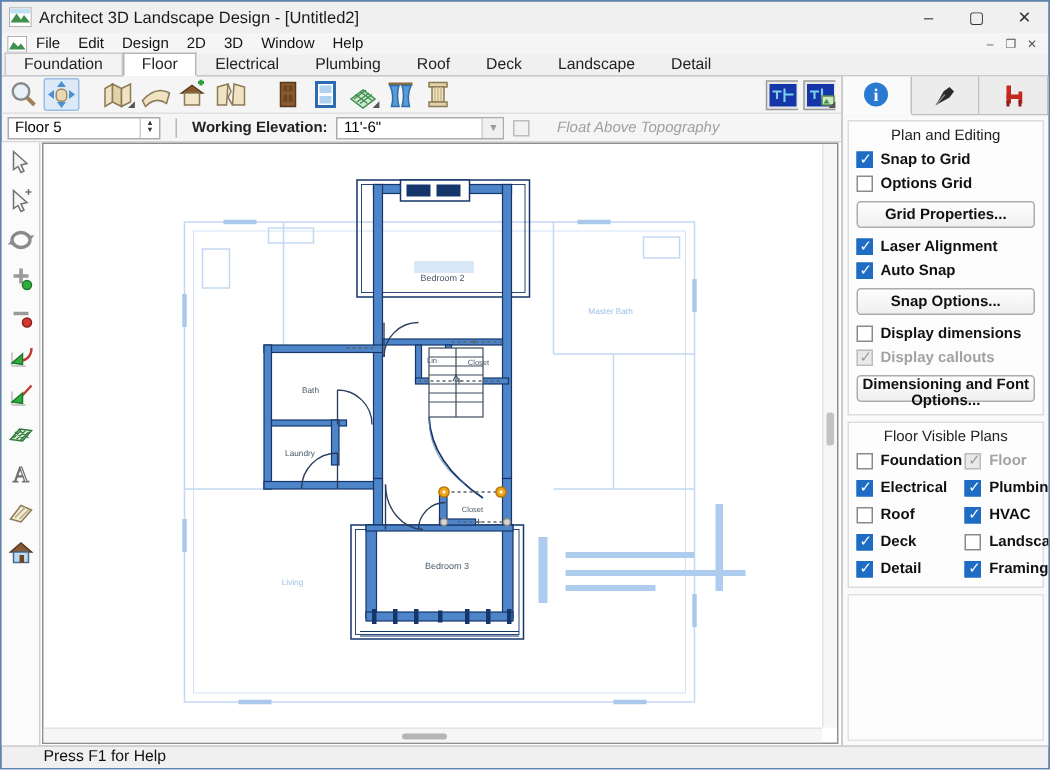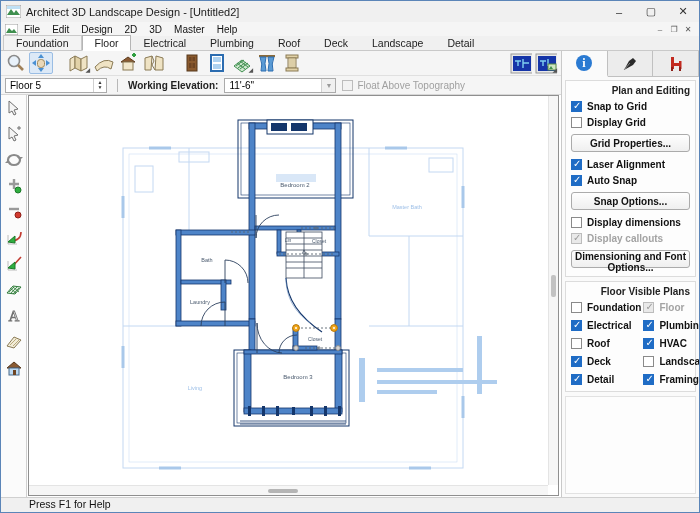--- a/index.html
+++ b/index.html
@@ -38,21 +38,21 @@
   .toolbar2 { height:19px; display:flex; align-items:center; padding:0 4px; gap:6px; background:#f5f5f5; border-bottom:1px solid #d7d7d7; flex:0 0 auto; }
   .combo { background:#fff; border:1px solid #ababab; height:15px; display:flex; align-items:center; font-size:10px; }
   .floor-combo { width:102px; }
   .floor-combo .val { flex:1; padding-left:4px; }
   .spin { width:13px; height:100%; border-left:1px solid #d0d0d0; display:flex; flex-direction:column; align-items:center; justify-content:center; font-size:5px; color:#333; line-height:5px; }
   .vsep { width:1px; height:13px; background:#b8b8b8; margin:0 4px; }
   .tb2-label { font-size:10px; font-weight:700; color:#222; }
   .elev-combo { width:112px; }
   .elev-combo .val { flex:1; padding-left:4px; }
   .ddbtn { width:14px; height:100%; background:#f0f0f0; border-left:1px solid #d0d0d0; font-size:7px; color:#9a9a9a; display:flex; align-items:center; justify-content:center; }
-  .chk-row { display:flex; align-items:flex-end; gap:4px; }
+  .chk-row { display:flex; align-items:flex-end; gap:18px;font-style:italic; }
   .cb { width:11px; height:11px; border:1px solid #8a8a8a; background:#fff; flex:0 0 auto; position:relative; }
   .cb.checked { background:#1f6cc5; border-color:#1f6cc5; }
   .cb.checked::after { content:"✓"; position:absolute; left:1px; top:-2px; color:#fff; font-size:10px; }
   .cb.disabled { border-color:#bcbcbc; background:#f2f2f2; }
   .cb.checked.disabled { background:#e9e9e9; }
   .cb.checked.disabled::after { color:#9a9a9a; }
   .dim-label { color:#a0a0a0; font-size:10px; }
 
   
   .workspace { flex:1; display:flex; min-height:0; background:#fff; }
@@ -65,21 +65,21 @@
   .hscroll { position:absolute; left:0; right:10px; bottom:0; height:10px; background:#f6f6f6; border-top:1px solid #e4e4e4; }
   .hthumb { position:absolute; top:3px; left:46%; width:30px; height:4px; background:#b5b5b5; border-radius:2px; }
 
   
   .rightpanel { width:138px; background:#f0f0f0; border-left:1px solid #c9c9c9; display:flex; flex-direction:column; flex:0 0 auto; }
   .ptabs { height:26px; display:flex; border-bottom:1px solid #c0c0c0; }
   .ptab { flex:1; display:flex; align-items:center; justify-content:center; border-right:1px solid #c0c0c0; background:#ececec; }
   .ptab.active { background:#fafafa; border-bottom:2px solid #fafafa; margin-bottom:-1px; }
   .pbody { flex:1; background:#fafafa; padding:3px; display:flex; flex-direction:column; gap:4px; overflow:hidden; }
   .group { border:1px solid #dcdcdc; background:#fdfdfd; padding:4px 5px 6px 5px; }
-  .group-title { font-size:10px; font-weight:700; color:#222; text-align:right; margin-bottom:5px; }
+  .group-title { font-size:10px; font-weight:400; color:#222; text-align:center; margin-bottom:5px; }
   .opt { display:flex; align-items:center; gap:5px; margin:5px 0; }
   .opt .lbl { font-size:10px; font-weight:600; color:#111; }
   .opt.disabled .lbl { color:#a3a3a3; }
   .pbtn { display:block; width:100%; height:18px; margin:6px 0 7px 0; background:linear-gradient(#fefefe,#efefef); border:1px solid #ababab; border-radius:3px; font-size:10px; font-weight:600; color:#111; font-family:Liberation Sans, sans-serif; }
   .plans-grid { display:grid; grid-template-columns:1fr 1fr; row-gap:7px; column-gap:2px; }
   .filler { flex:1; border:1px solid #e2e2e2; background:#fdfdfd; }
 
   
   .statusbar { height:15px; border-top:1px solid #d0d0d0; background:#f0f0f0; display:flex; align-items:flex-start; padding-left:28px; font-size:10.5px; color:#111; flex:0 0 auto; }
 </style>
@@ -109,21 +109,21 @@
       <svg width="13" height="11">
           <rect x="0" y="0" width="13" height="11" fill="#fff" stroke="#999"></rect>
           <path d="M1 9 L4 4 L7 7 L9 5 L12 9 Z" fill="#3f8f4f"></path>
         </svg>
     </span>
     <span class="menu-item">File</span>
     <span class="menu-item">Edit</span>
     <span class="menu-item">Design</span>
     <span class="menu-item">2D</span>
     <span class="menu-item">3D</span>
-    <span class="menu-item">Master</span>
+    <span class="menu-item">Window</span>
     <span class="menu-item">Help</span>
     <div class="mdi">
       <span>–</span>
       <span>❐</span>
       <span>✕</span>
     </div>
   </div>
 
   <div class="tabbar">
     <div class="tab boxed">Foundation</div>
@@ -519,21 +519,21 @@
       <div class="pbody">
         <div class="group">
           <div class="group-title">Plan and Editing</div>
 
           <div class="opt">
             <span class="cb checked"></span>
             <span class="lbl">Snap to Grid</span>
           </div>
           <div class="opt">
             <span class="cb"></span>
-            <span class="lbl">Display Grid</span>
+            <span class="lbl">Options Grid</span>
           </div>
           <button class="pbtn">Grid Properties...</button>
 
           <div class="opt">
             <span class="cb checked"></span>
             <span class="lbl">Laser Alignment</span>
           </div>
           <div class="opt">
             <span class="cb checked"></span>
             <span class="lbl">Auto Snap</span>

